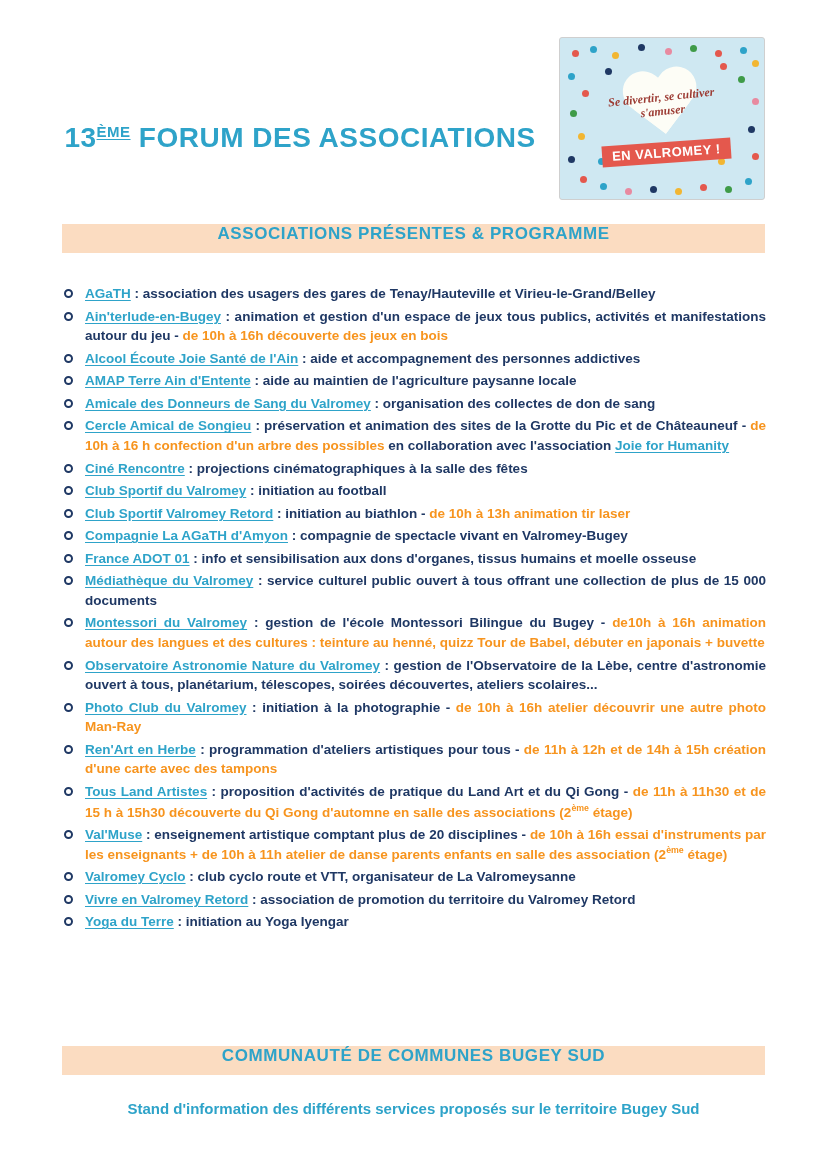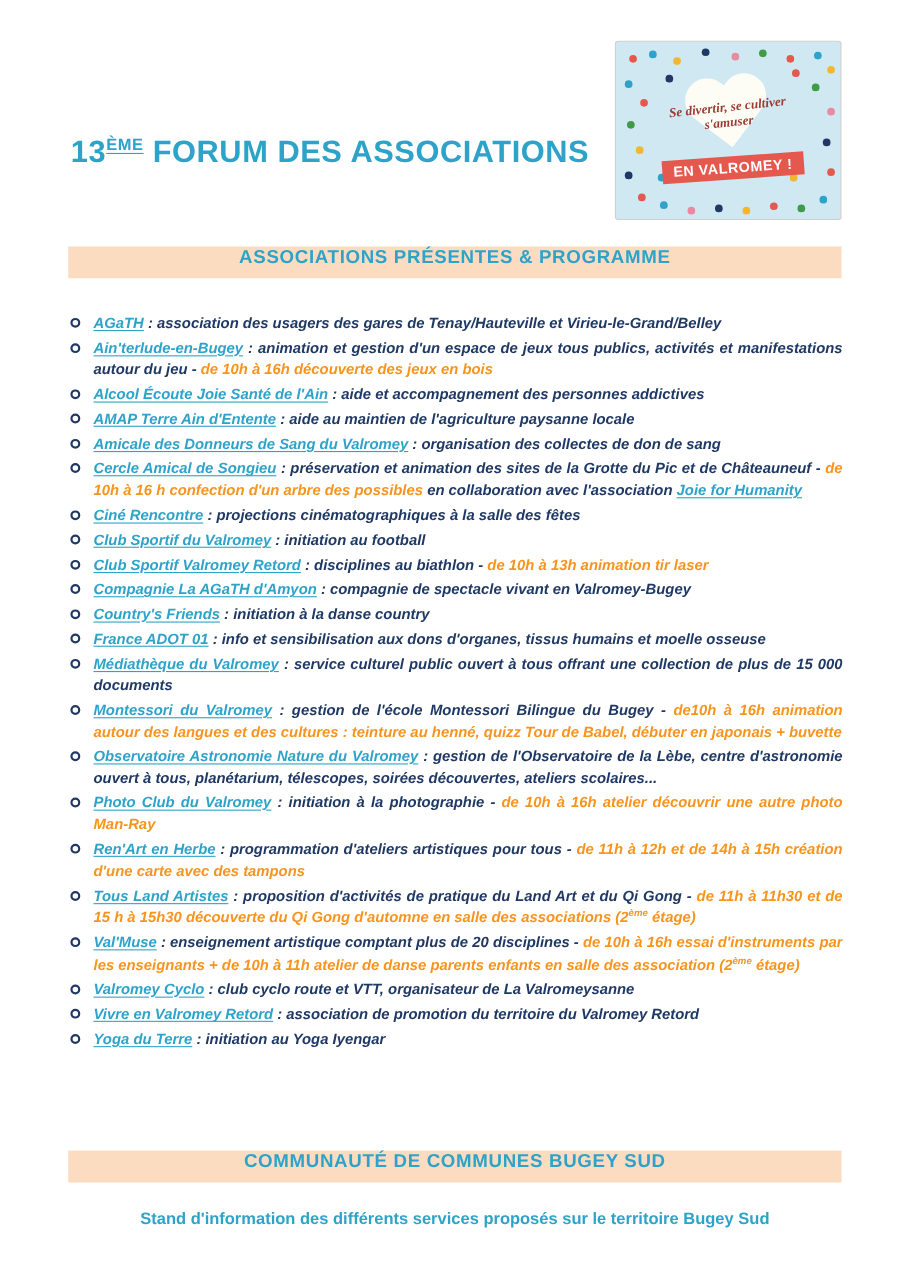--- a/index.html
+++ b/index.html
@@ -98,21 +98,21 @@
     position:absolute;left:62px;top:284px;width:704px;height:756px;
     overflow:hidden;list-style:none;
   }
   .assoc-item{display:flex;margin-bottom:3px;}
   .bullet{
     flex:0 0 auto;width:9px;height:9px;border:2px solid var(--navy);
     border-radius:50%;margin:5px 12px 0 2px;background:#fff;
   }
   .assoc-text{
     flex:1;font-size:13.5px;line-height:1.45;font-weight:bold;
-    text-align:justify;color:var(--navy);font-style:italic;
+    text-align:justify;color:var(--navy);
   }
   .assoc-text sup{font-size:0.65em;}
   .seg-name{color:var(--teal);text-decoration:underline;text-underline-offset:2px;}
   .seg-dark{color:var(--navy);}
   .seg-orange{color:var(--orange);}
 
   
   .footer{
     position:absolute;left:0;top:1100px;width:100%;text-align:center;
     color:var(--teal);font-weight:bold;font-size:15px;
@@ -167,29 +167,25 @@
       <li class="assoc-item">
         <span class="bullet"></span>
         <span class="assoc-text"><span class="seg-name">Ciné Rencontre</span><span class="seg-dark"> : projections cinématographiques à la salle des fêtes</span></span>
       </li>
       <li class="assoc-item">
         <span class="bullet"></span>
         <span class="assoc-text"><span class="seg-name">Club Sportif du Valromey</span><span class="seg-dark"> : initiation au football</span></span>
       </li>
       <li class="assoc-item">
         <span class="bullet"></span>
-        <span class="assoc-text"><span class="seg-name">Club Sportif Valromey Retord</span><span class="seg-dark"> : disciplines au biathlon - </span><span class="seg-orange">de 10h à 13h animation tir laser</span></span>
+        <span class="assoc-text"><span class="seg-name">Club Sportif Valromey Retord</span><span class="seg-dark"> : initiation au biathlon - </span><span class="seg-orange">de 10h à 13h animation tir laser</span></span>
       </li>
       <li class="assoc-item">
         <span class="bullet"></span>
         <span class="assoc-text"><span class="seg-name">Compagnie La AGaTH d'Amyon</span><span class="seg-dark"> : compagnie de spectacle vivant en Valromey-Bugey</span></span>
-      </li>
-      <li class="assoc-item">
-        <span class="bullet"></span>
-        <span class="assoc-text"><span class="seg-name">Country's Friends</span><span class="seg-dark"> : initiation à la danse country</span></span>
       </li>
       <li class="assoc-item">
         <span class="bullet"></span>
         <span class="assoc-text"><span class="seg-name">France ADOT 01</span><span class="seg-dark"> : info et sensibilisation aux dons d'organes, tissus humains et moelle osseuse</span></span>
       </li>
       <li class="assoc-item">
         <span class="bullet"></span>
         <span class="assoc-text"><span class="seg-name">Médiathèque du Valromey</span><span class="seg-dark"> : service culturel public ouvert à tous offrant une collection de plus de 15 000 documents</span></span>
       </li>
       <li class="assoc-item">

